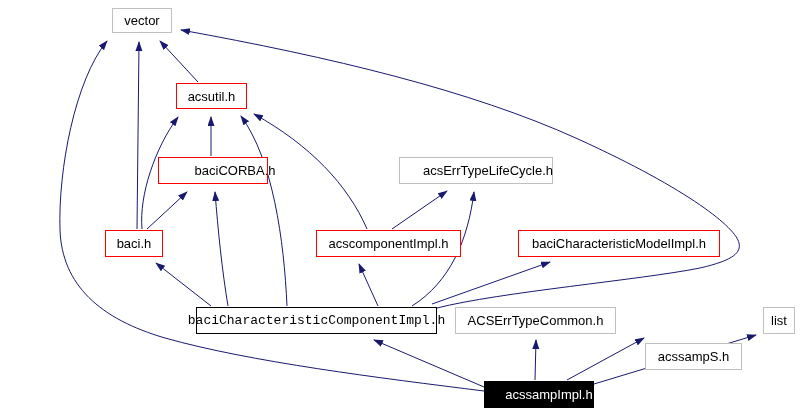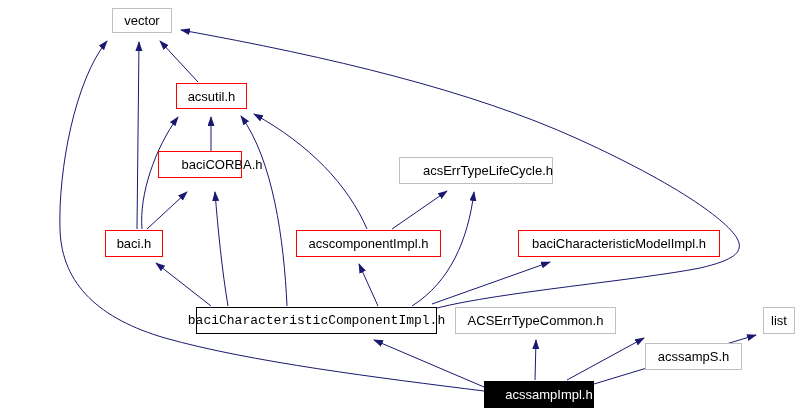--- a/index.html
+++ b/index.html
@@ -66,30 +66,30 @@
         <path class="edge" d="M 484,391 C 380,378 250,362 165,338 C 100,319 62,285 60,230 C 58,170 75,80 107,41" marker-end="url(#arrow)"></path>
       </g>
   </svg>
   <div id="nodes">
       <div class="node gray" style="left: 112px; top: 8px; width: 60px; height: 25px;">
         <span>vector</span>
       </div>
       <div class="node red" style="left: 176px; top: 83px; width: 71px; height: 26px;">
         <span>acsutil.h</span>
       </div>
-      <div class="node red" style="left: 158px; top: 151px; width: 84px; height: 27px; padding-left: 44px;">
+      <div class="node red" style="left: 158px; top: 157px; width: 110px; height: 27px; padding-left: 44px;">
         <span>baciCORBA.h</span>
       </div>
       <div class="node gray" style="left: 399px; top: 157px; width: 154px; height: 27px; padding-left: 24px;">
         <span>acsErrTypeLifeCycle.h</span>
       </div>
       <div class="node red" style="left: 105px; top: 230px; width: 58px; height: 27px;">
         <span>baci.h</span>
       </div>
-      <div class="node red" style="left: 296px; top: 230px; width: 145px; height: 27px;">
+      <div class="node red" style="left: 316px; top: 230px; width: 145px; height: 27px;">
         <span>acscomponentImpl.h</span>
       </div>
       <div class="node red" style="left: 518px; top: 230px; width: 202px; height: 27px;">
         <span>baciCharacteristicModelImpl.h</span>
       </div>
       <div class="node focus" style="left: 196px; top: 307px; width: 241px; height: 27px; font-family: Liberation Mono, monospace;">
         <span>baciCharacteristicComponentImpl.h</span>
       </div>
       <div class="node gray" style="left: 455px; top: 307px; width: 161px; height: 27px;">
         <span>ACSErrTypeCommon.h</span>

